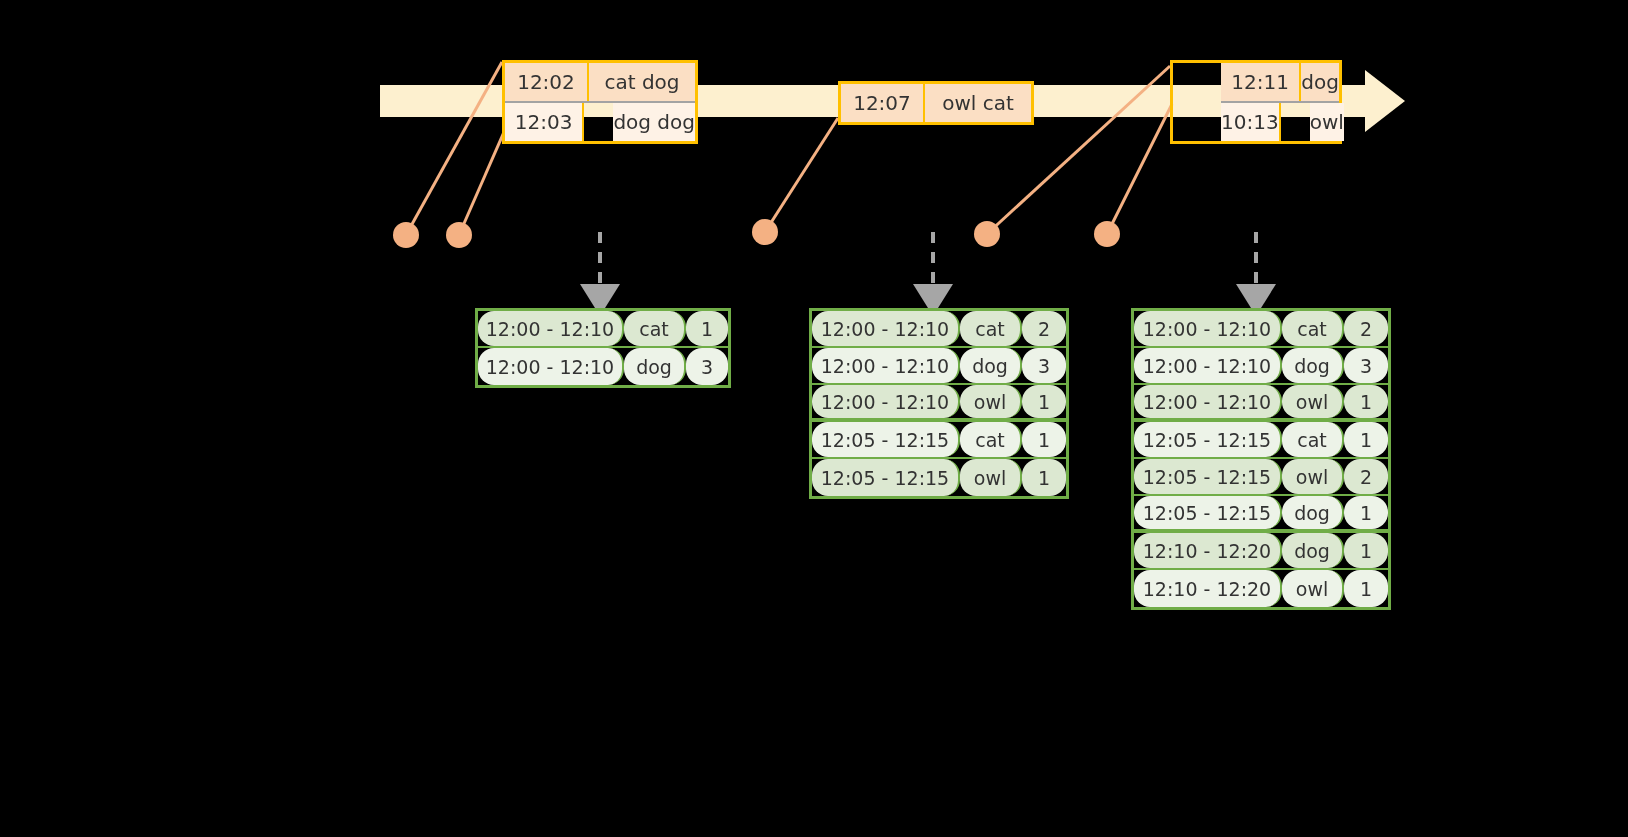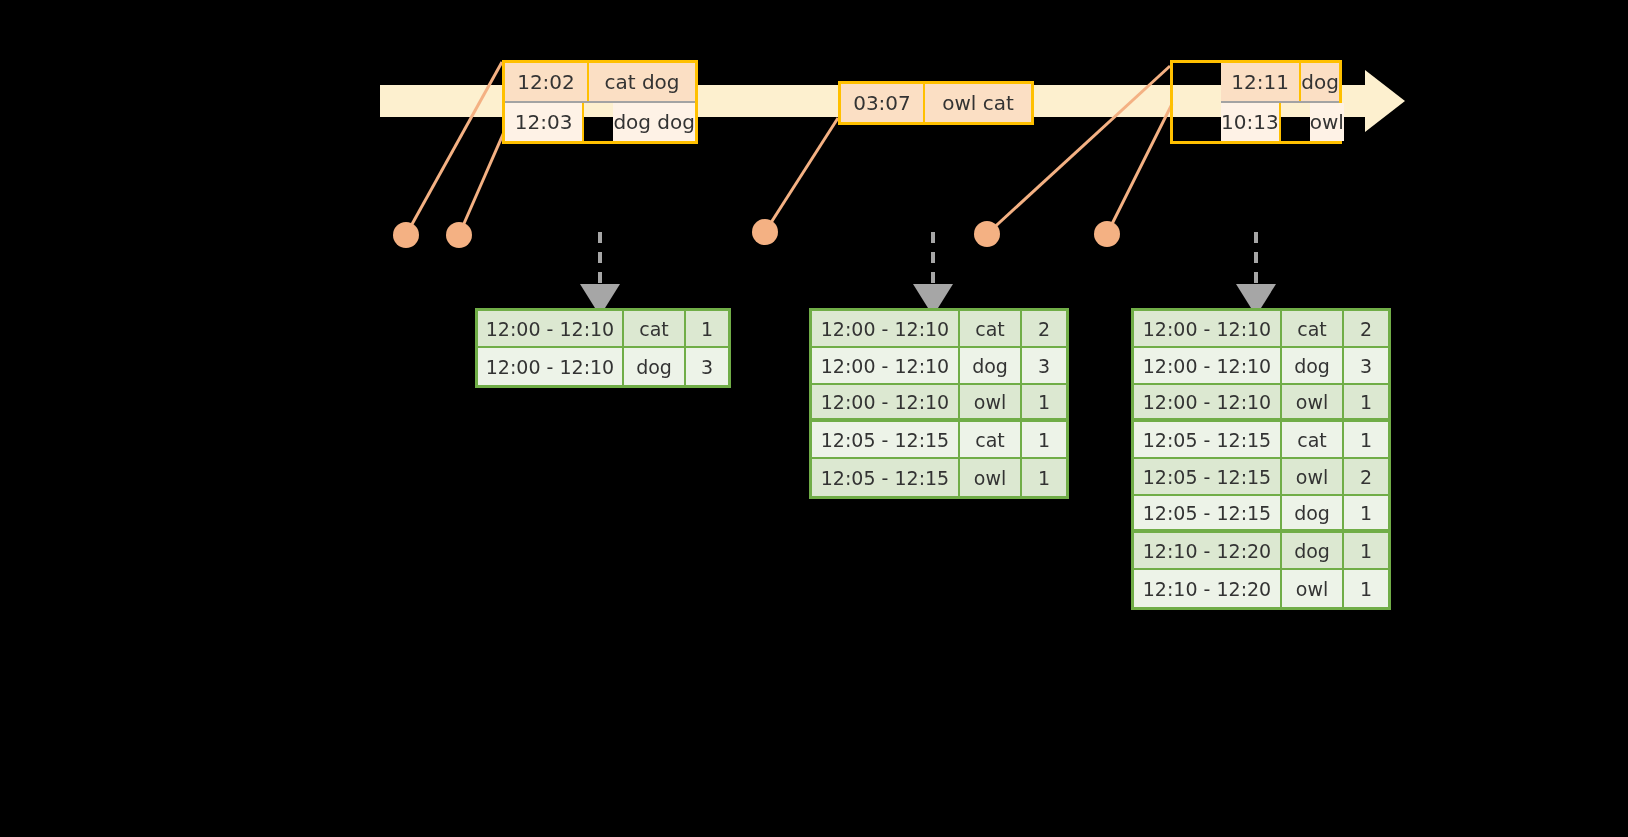--- a/index.html
+++ b/index.html
@@ -85,20 +85,21 @@
   .rt-row.group-end { border-bottom: 4px solid #70AD47; }
   .rt-cell {
     display: flex;
     align-items: center;
     justify-content: center;
     font-size: 19px;
     color: #333333;
     box-sizing: border-box;
     white-space: nowrap;
     border-right: 2px solid #70AD47;
+    border-radius: 16px;
   }
   .rt-cell:last-child { border-right: none; }
   .rt-row.shade .rt-cell { background: #DCE8D1; }
   .rt-row.light .rt-cell { background: #EDF3E8; }
   .rt-win   { width: 146px; }
   .rt-word  { width: 62px; }
   .rt-count { width: 42px; }
 
   
   .wide .rt-win   { width: 148px; }
@@ -152,21 +153,21 @@
       <div class="ev-cell ev-words">cat dog</div>
     </div>
     <div class="event-row light">
       <div class="ev-cell ev-time">12:03</div>
       <div class="ev-cell ev-words">dog dog</div>
     </div>
   </div>
 
   <div class="event-box" style="left:838px; top:81px; width:196px;">
     <div class="event-row shade">
-      <div class="ev-cell ev-time">03:07</div>
+      <div class="ev-cell ev-time">12:07</div>
       <div class="ev-cell ev-words">owl cat</div>
     </div>
   </div>
 
   <div class="event-box" style="left:1170px; top:60px; width:172px;padding-left:48px;">
     <div class="event-row shade">
       <div class="ev-cell ev-time">12:11</div>
       <div class="ev-cell ev-words">dog</div>
     </div>
     <div class="event-row light">

